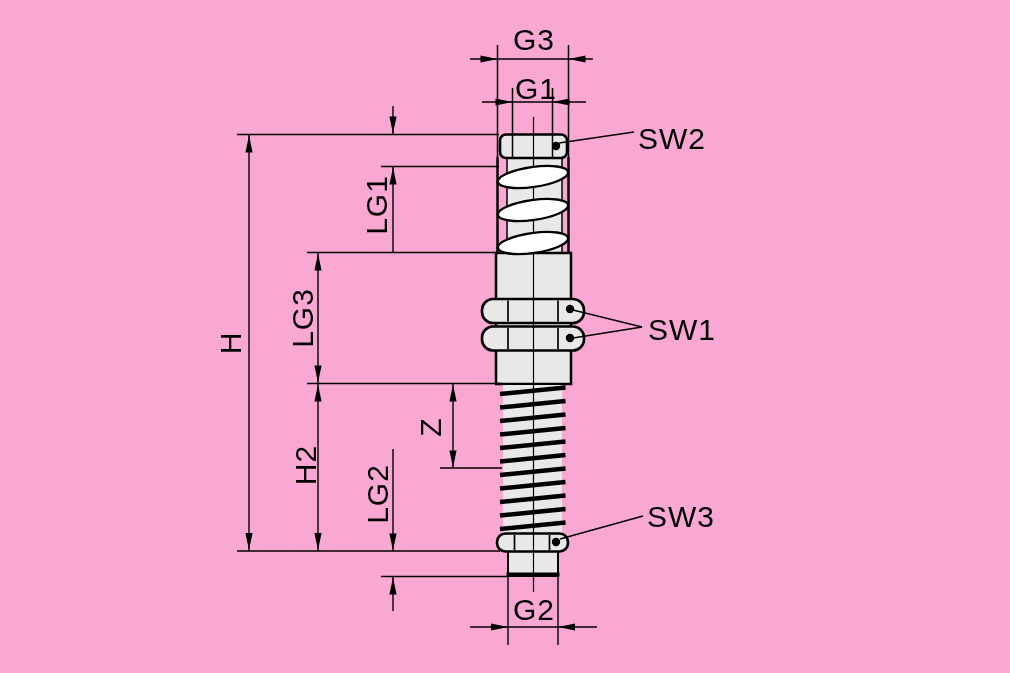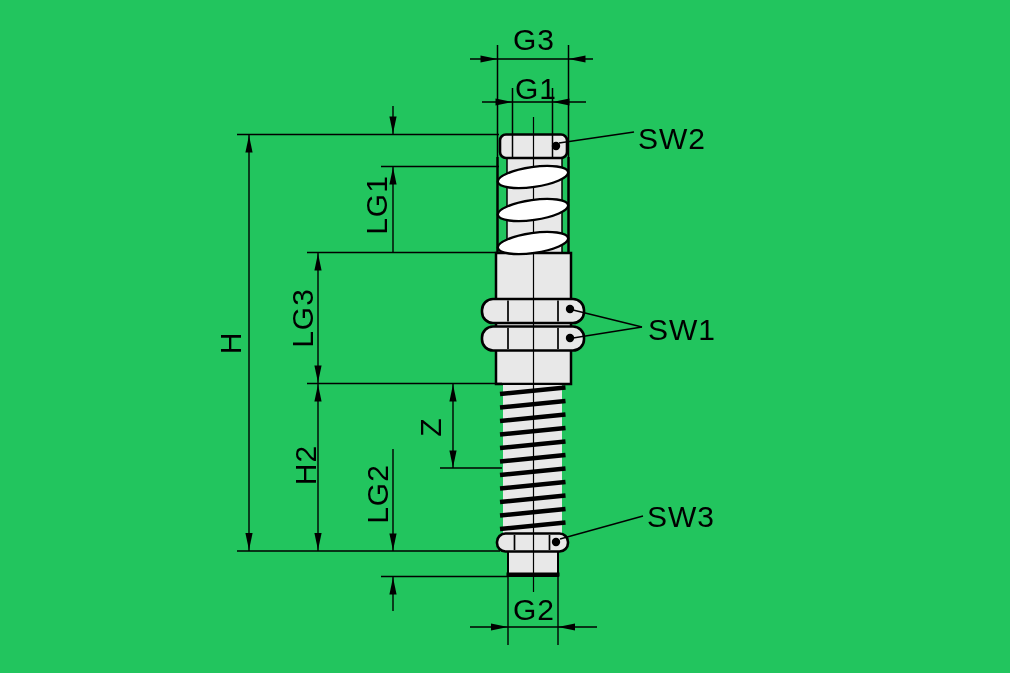--- a/index.html
+++ b/index.html
@@ -1,16 +1,16 @@
 <!DOCTYPE html>
 <html><head>
 <meta charset="utf-8">
 <style>
   html,body{margin:0;padding:0;background:#fff;}
-  #stage{position:relative;width:1010px;height:673px;background:#22c55e;overflow:hidden;}
+  #stage{position:relative;width:1010px;height:673px;background:#f9a8d4;overflow:hidden;}
   svg{position:absolute;left:0;top:0;}
   svg text{font-family:"Liberation Sans", sans-serif;font-size:30px;fill:#000;letter-spacing:1px;}
   .thinln{stroke:#000;stroke-width:1.5;fill:none;}
   .dimln{stroke:#000;stroke-width:1.4;fill:none;}
   .partln{stroke:#000;stroke-width:2.5;fill:none;}
   .facet{stroke:#000;stroke-width:1.7;fill:none;}
   .arrow{fill:#000;stroke:none;}
   .dot{fill:#000;stroke:none;}
   .band{stroke:#000;stroke-width:4.6;fill:none;}
   .ctr{stroke:#000;stroke-width:1.2;fill:none;}

